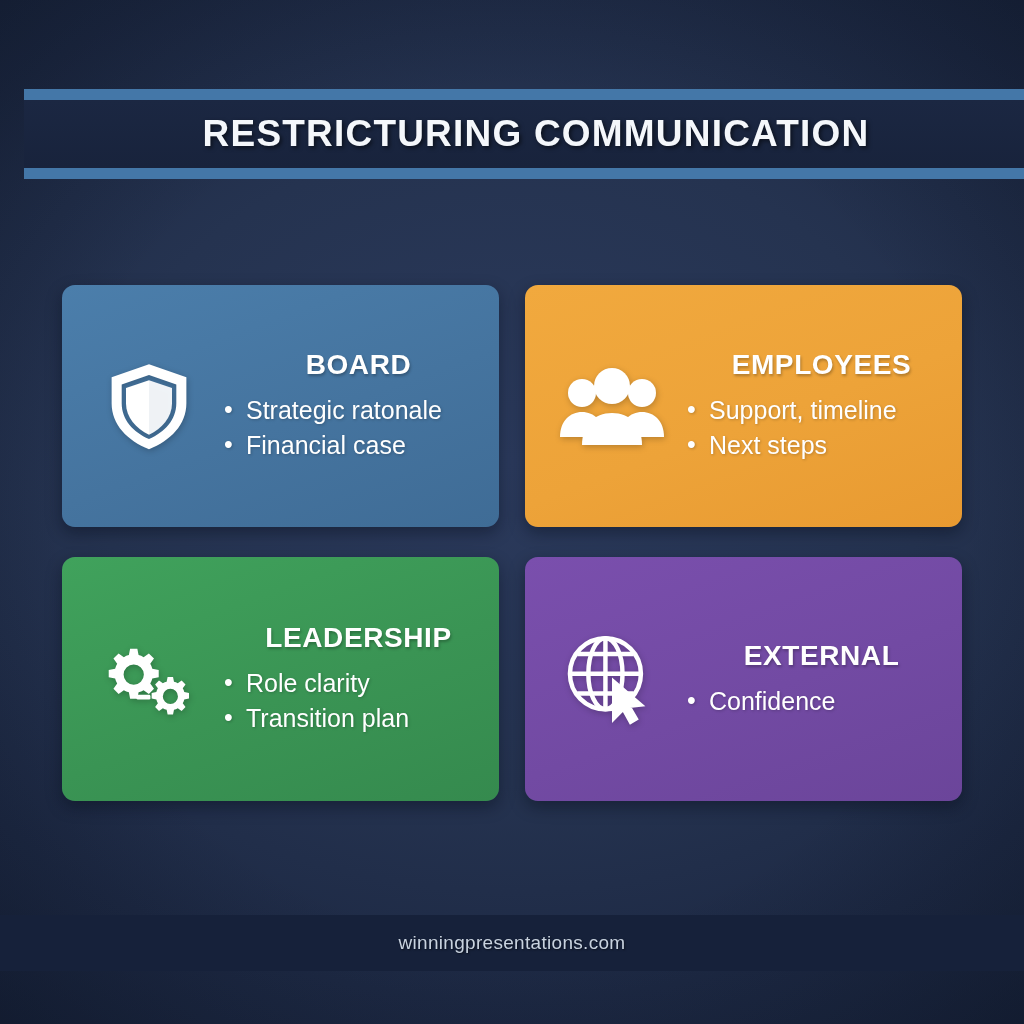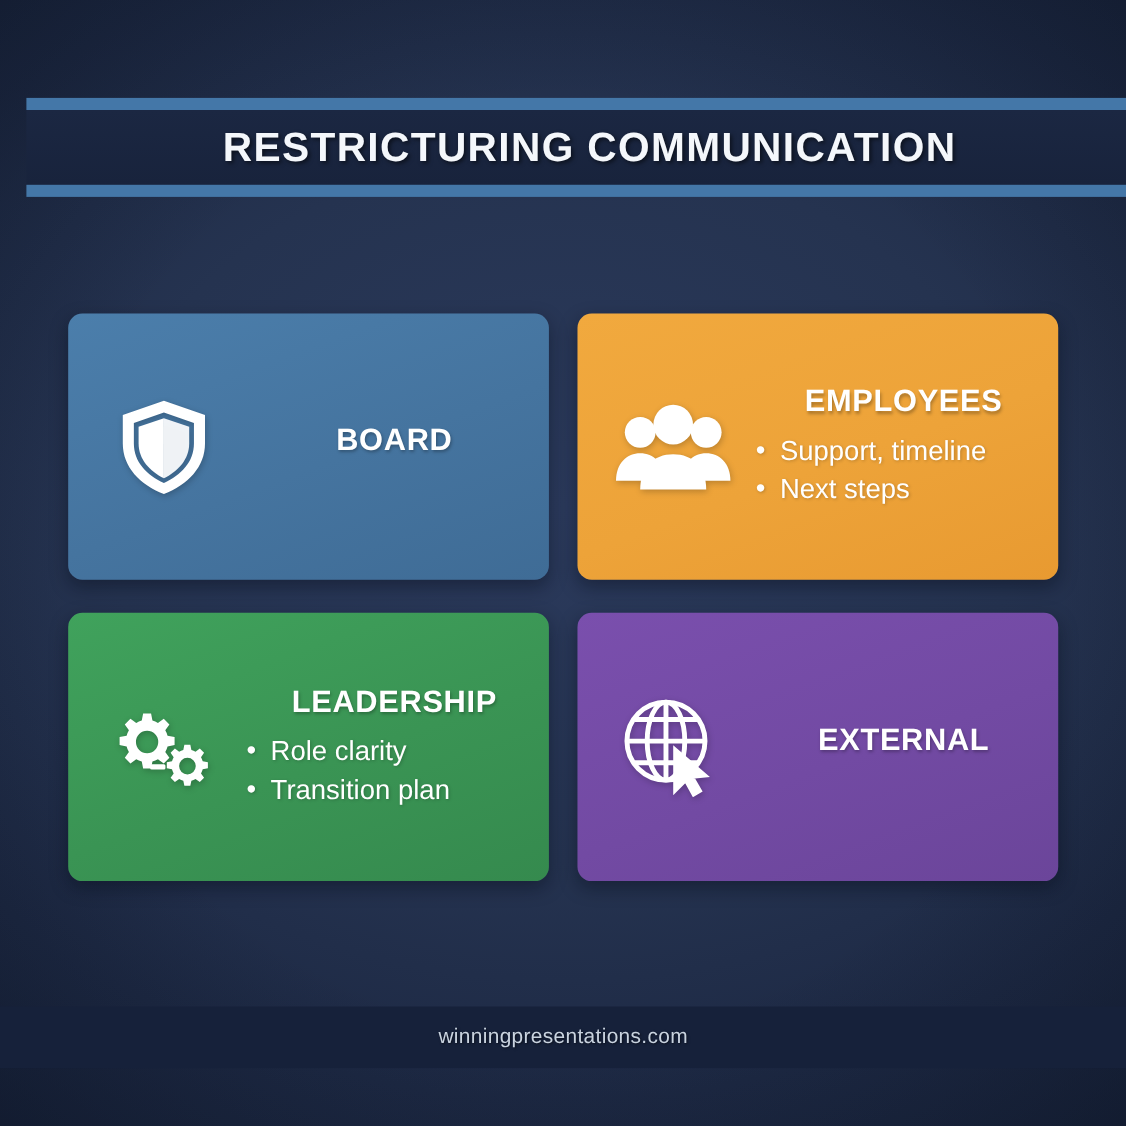--- a/index.html
+++ b/index.html
@@ -180,20 +180,24 @@
       <div class="card-icon">
         <svg width="92" height="92" viewBox="0 0 64 64" aria-hidden="true">
           <path fill="#ffffff" d="M32 3 L58 12 V30 C58 45 47 56 32 62 C17 56 6 45 6 30 V12 Z
                                    M32 10.5 L13 17 V30 C13 41.5 21 50 32 55 C43 50 51 41.5 51 30 V17 Z"></path>
           <path fill="#ffffff" d="M32 14 L16 19.5 V30 C16 40 23 47.5 32 52 Z"></path>
           <path fill="#ffffff" opacity="0.92" d="M32 14 L48 19.5 V30 C48 40 41 47.5 32 52 Z"></path>
         </svg>
       </div>
       <div class="card-body">
         <div class="card-title">BOARD</div>
+        <ul class="bullets">
+          <li>Strategic ratonale</li>
+          <li>Financial case</li>
+        </ul>
       </div>
     </div>
 
     <div class="card employees">
       <div class="card-icon">
         <svg width="108" height="82" viewBox="0 0 108 82" aria-hidden="true">
           <g fill="#ffffff">
             <circle cx="24" cy="28" r="14"></circle>
             <path d="M2 72 C2 56 12 47 24 47 C36 47 46 56 46 72 Z"></path>
             <circle cx="84" cy="28" r="14"></circle>
@@ -243,20 +247,21 @@
             <line x1="9.5" y1="16" x2="52.5" y2="16"></line>
             <line x1="9.5" y1="46" x2="52.5" y2="46"></line>
             <line x1="31" y1="4" x2="31" y2="58"></line>
           </g>
           <path fill="#ffffff" stroke="#ffffff" stroke-width="2" d="M37 36 L37 66 L44.5 58.5 L50 68.5 L55 65.5 L49.5 56 L59 55 Z"></path>
         </svg>
       </div>
       <div class="card-body">
         <div class="card-title">EXTERNAL</div>
         <ul class="bullets">
+          <li>Confidence</li>
         </ul>
       </div>
     </div>
 
   </div>
 
   <div class="footer-rule"></div>
   <div class="footer">
     <span class="footer-text">winningpresentations.com</span>
   </div>

